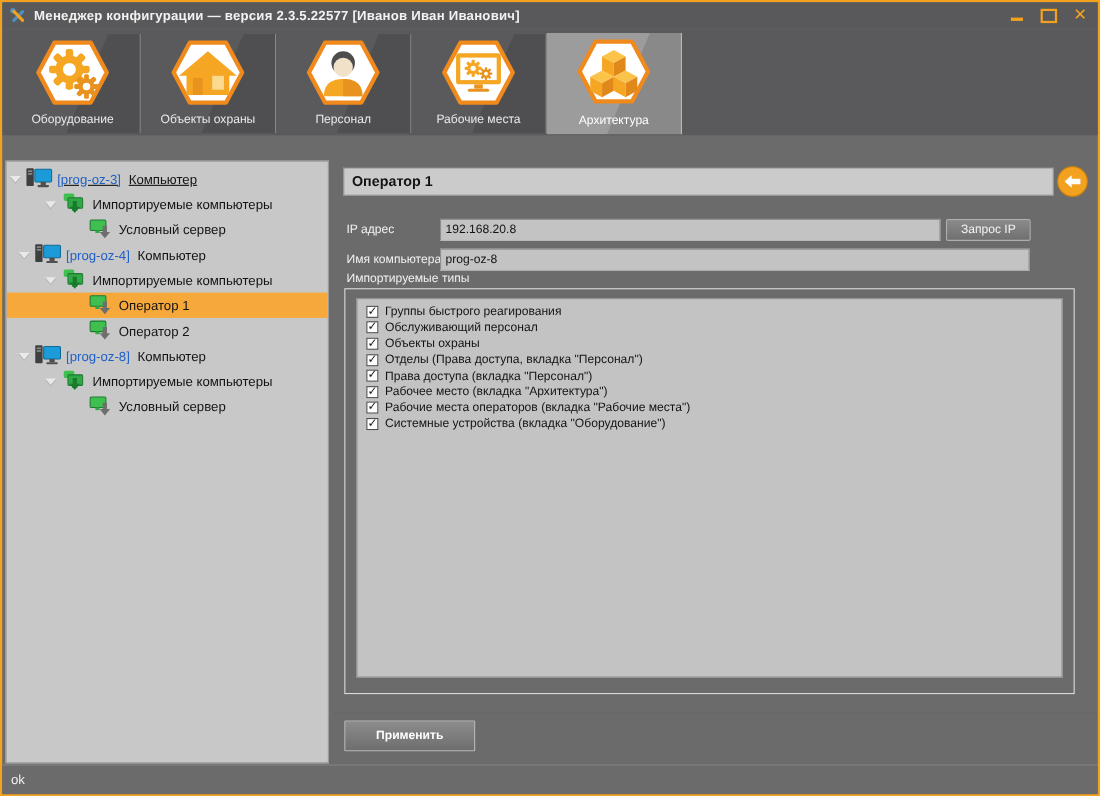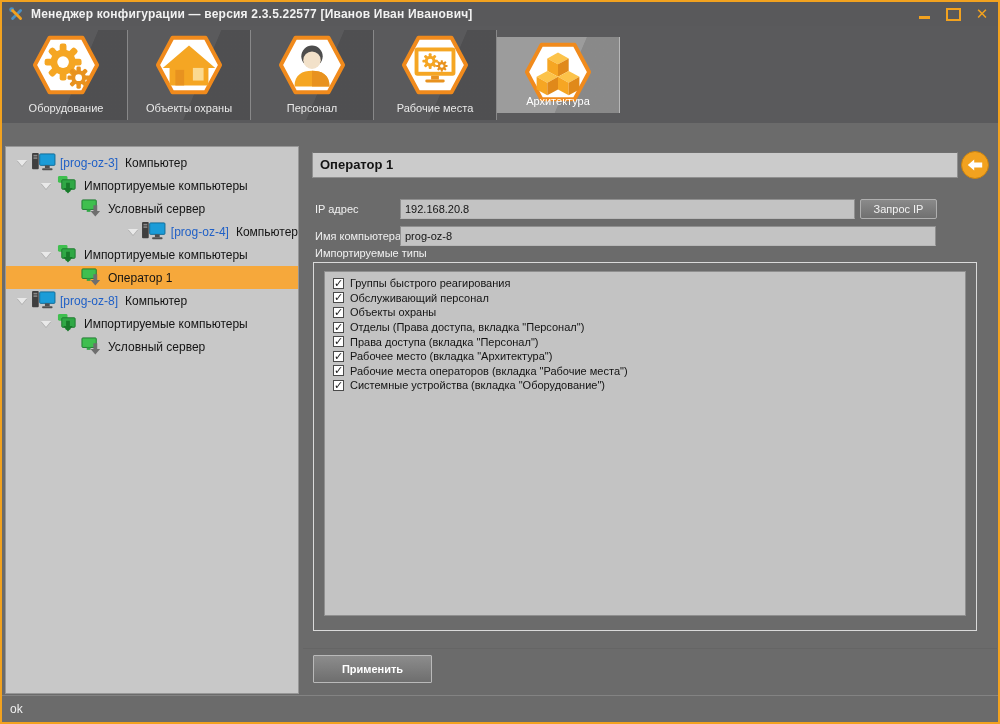--- a/index.html
+++ b/index.html
@@ -23,21 +23,21 @@
   .wc-max::after{content:""; width:11px; height:9px; border:2px solid var(--accent);}
   .wc-close{color:var(--accent); font-size:15px; font-weight:bold; line-height:16px;}
 
   
   .toolbar-band{position:absolute; left:0; top:24px; width:996px; height:97px; background:var(--toolbar);}
   .tiles{position:absolute; left:3px; top:4px; display:flex; align-items:center;}
   .tile{position:relative; width:123px; height:90px; background:var(--toolbar);
         border-right:1px solid rgba(255,255,255,.28); cursor:pointer; overflow:hidden;}
   .tile::before{content:""; position:absolute; inset:0;
         background:linear-gradient(113deg, rgba(0,0,0,0) 58%, rgba(0,0,0,.12) 58.5%);}
-  .tile.sel{background:var(--tilesel); height:76px;}
+  .tile.sel{background:var(--tilesel); height:92px;}
   .tile-icon{position:absolute; left:50%; top:4px; transform:translateX(-50%); width:70px; height:62px;}
   .tile-icon svg{width:70px; height:62px; display:block;}
   .tile-label{position:absolute; left:0; right:0; bottom:6px; text-align:center;
               font-size:11px; color:#E9E9E9;}
   .tile.sel .tile-label{color:#FFF;}
 
   
   .tree-panel{position:absolute; left:3px; top:144px; width:294px; height:548px;
               background:var(--treebg); border:1px solid #979797; overflow:hidden; padding-top:4px;}
   .tree-row{position:relative; height:23px; display:flex; align-items:center; font-size:12px;
@@ -207,21 +207,21 @@
           <path d="M36 36 L47 42 L47 55 L36 49 Z" fill="#F6A623"></path>
           <path d="M47 42 L58 36 L58 49 L47 55 Z" fill="#E0891A"></path>
             </svg>
           </div>
           <div class="tile-label">Архитектура</div>
         </div>
       </div>
   </div>
 
   <div class="tree-panel" id="tree">
-      <div class="tree-row" style="padding-left: 8px;">
+      <div class="tree-row" style="padding-left: 0; text-decoration: underline;">
         <span class="twisty"></span>
         <span class="tree-icon">
           <svg viewBox="0 0 26 22">
       <rect x="1" y="1" width="7" height="17" rx="1" fill="#3F3F3F"></rect>
       <rect x="2.5" y="3" width="4" height="1.6" fill="#8A8A8A"></rect>
       <rect x="2.5" y="5.6" width="4" height="1.6" fill="#8A8A8A"></rect>
       <rect x="9" y="2" width="16" height="12" rx="1" fill="#1B9CD8" stroke="#0F6A96" stroke-width="1"></rect>
       <rect x="14.5" y="14" width="5" height="3" fill="#4F4F4F"></rect>
       <rect x="11.5" y="17" width="11" height="2" rx="1" fill="#4F4F4F"></rect>
           </svg>
@@ -245,21 +245,21 @@
         <span class="tree-spacer"></span>
         <span class="tree-icon">
           <svg viewBox="0 0 26 22">
       <rect x="3" y="2" width="15" height="10" rx="1" fill="#3FBF4F" stroke="#1E7A30" stroke-width="1"></rect>
       <rect x="8" y="12" width="4" height="2.5" fill="#2FA845"></rect>
       <path d="M15 7.5 L15 13.5 L12 13.5 L17 19.5 L22 13.5 L19 13.5 L19 7.5 Z" fill="#6E6E6E"></path>
           </svg>
         </span>
         <span class="tree-label">Условный сервер</span>
       </div>
-      <div class="tree-row" style="padding-left: 0; justify-content: flex-end;">
+      <div class="tree-row" style="padding-left: 8px;">
         <span class="twisty"></span>
         <span class="tree-icon">
           <svg viewBox="0 0 26 22">
       <rect x="1" y="1" width="7" height="17" rx="1" fill="#3F3F3F"></rect>
       <rect x="2.5" y="3" width="4" height="1.6" fill="#8A8A8A"></rect>
       <rect x="2.5" y="5.6" width="4" height="1.6" fill="#8A8A8A"></rect>
       <rect x="9" y="2" width="16" height="12" rx="1" fill="#1B9CD8" stroke="#0F6A96" stroke-width="1"></rect>
       <rect x="14.5" y="14" width="5" height="3" fill="#4F4F4F"></rect>
       <rect x="11.5" y="17" width="11" height="2" rx="1" fill="#4F4F4F"></rect>
           </svg>
@@ -282,20 +282,31 @@
       <div class="tree-row sel" style="padding-left: 56px;">
         <span class="tree-spacer"></span>
         <span class="tree-icon">
           <svg viewBox="0 0 26 22">
       <rect x="3" y="2" width="15" height="10" rx="1" fill="#3FBF4F" stroke="#1E7A30" stroke-width="1"></rect>
       <rect x="8" y="12" width="4" height="2.5" fill="#2FA845"></rect>
       <path d="M15 7.5 L15 13.5 L12 13.5 L17 19.5 L22 13.5 L19 13.5 L19 7.5 Z" fill="#6E6E6E"></path>
           </svg>
         </span>
         <span class="tree-label">Оператор 1</span>
+      </div>
+      <div class="tree-row" style="padding-left: 56px;">
+        <span class="tree-spacer"></span>
+        <span class="tree-icon">
+          <svg viewBox="0 0 26 22">
+      <rect x="3" y="2" width="15" height="10" rx="1" fill="#3FBF4F" stroke="#1E7A30" stroke-width="1"></rect>
+      <rect x="8" y="12" width="4" height="2.5" fill="#2FA845"></rect>
+      <path d="M15 7.5 L15 13.5 L12 13.5 L17 19.5 L22 13.5 L19 13.5 L19 7.5 Z" fill="#6E6E6E"></path>
+          </svg>
+        </span>
+        <span class="tree-label">Оператор 2</span>
       </div>
       <div class="tree-row" style="padding-left: 8px;">
         <span class="twisty"></span>
         <span class="tree-icon">
           <svg viewBox="0 0 26 22">
       <rect x="1" y="1" width="7" height="17" rx="1" fill="#3F3F3F"></rect>
       <rect x="2.5" y="3" width="4" height="1.6" fill="#8A8A8A"></rect>
       <rect x="2.5" y="5.6" width="4" height="1.6" fill="#8A8A8A"></rect>
       <rect x="9" y="2" width="16" height="12" rx="1" fill="#1B9CD8" stroke="#0F6A96" stroke-width="1"></rect>
       <rect x="14.5" y="14" width="5" height="3" fill="#4F4F4F"></rect>

